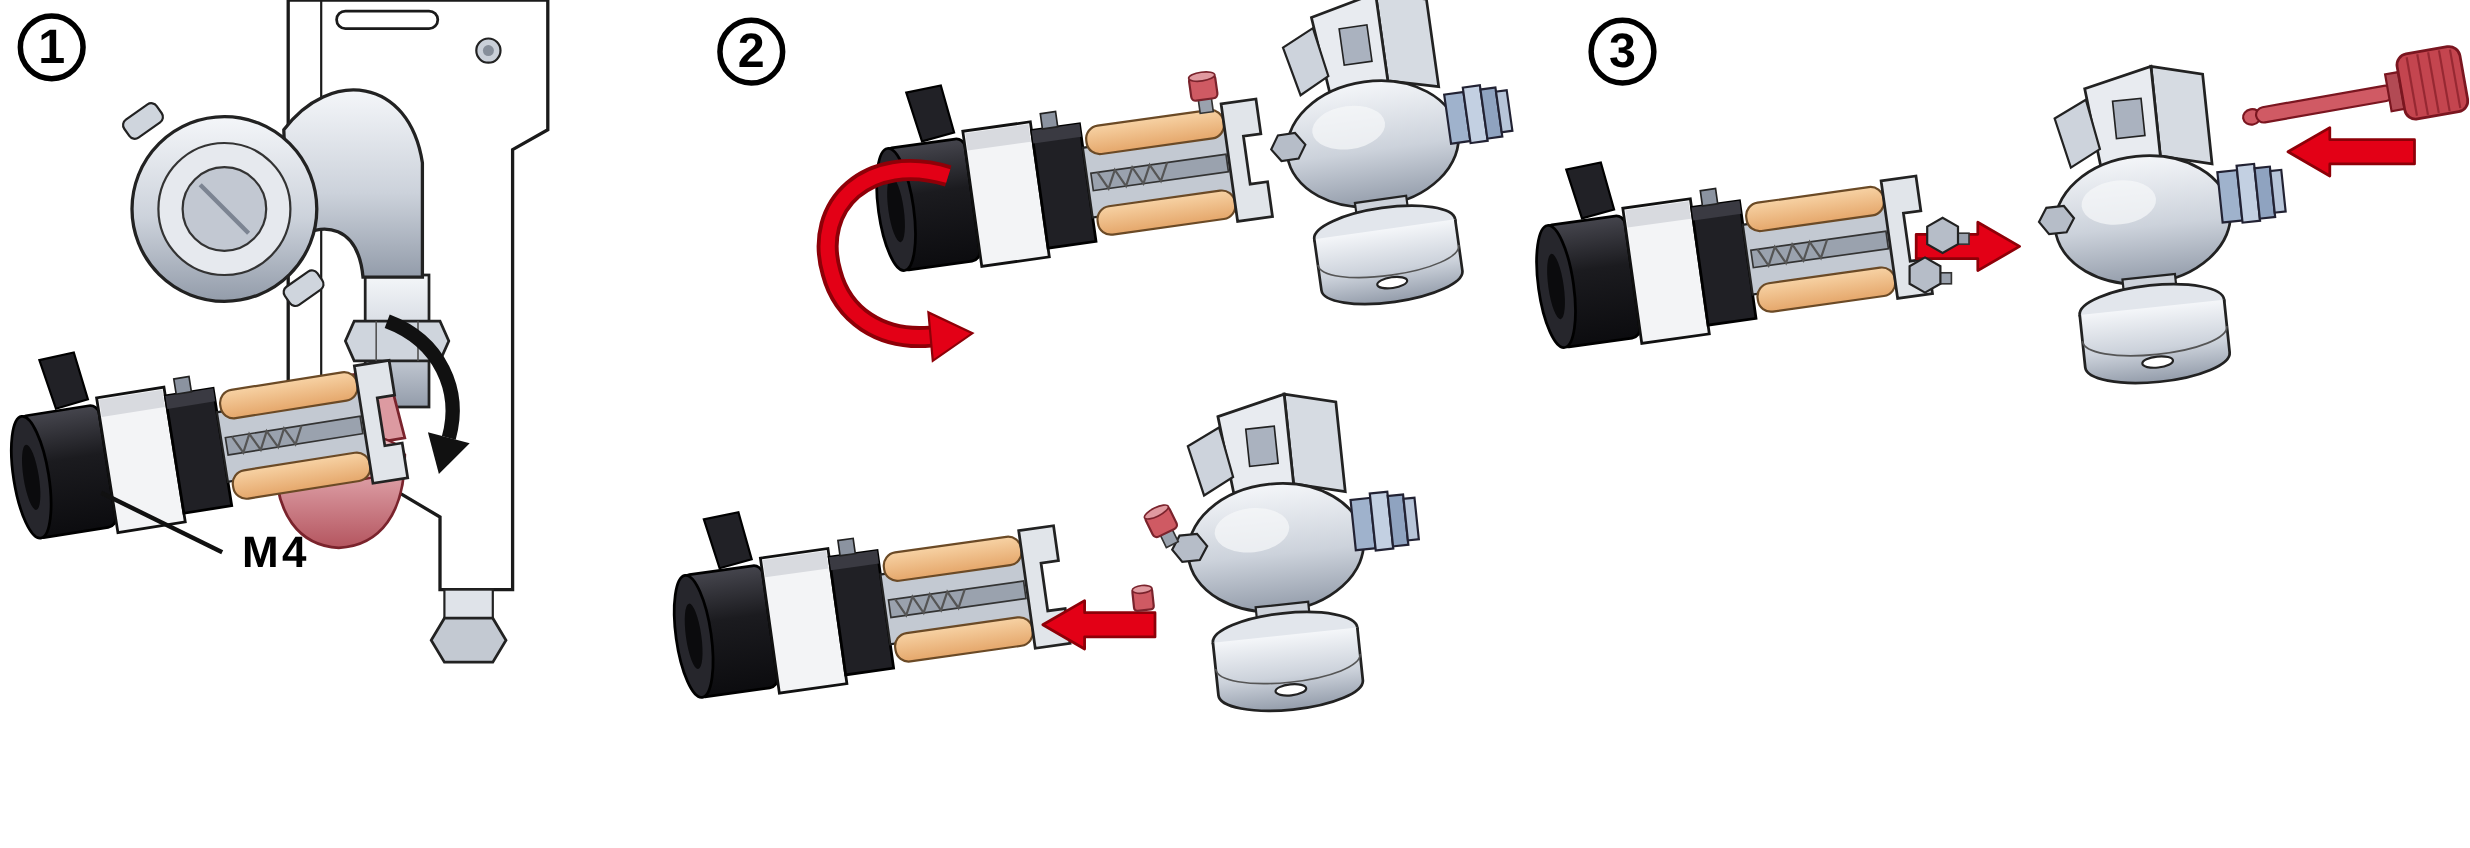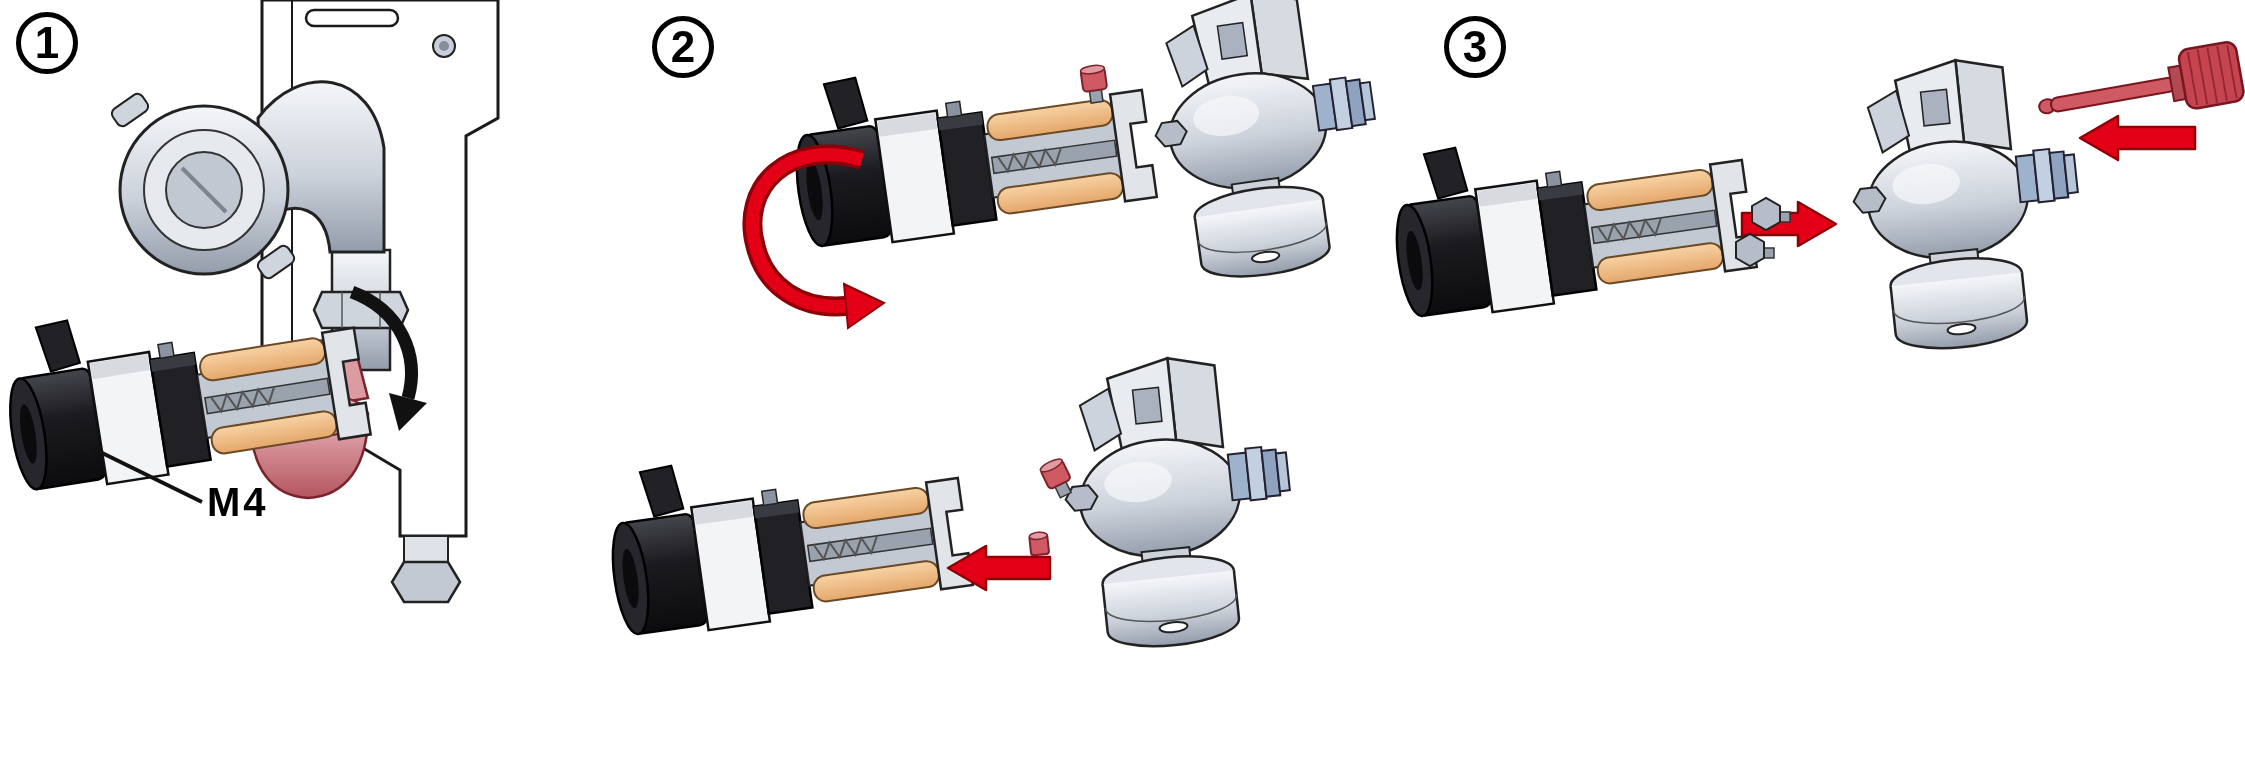--- a/index.html
+++ b/index.html
@@ -216,15 +216,15 @@
   <div class="step-badge" style="left:16px;top:12px;">
     <span>1</span>
   </div>
   <div class="step-badge" style="left:652px;top:16px;">
     <span>2</span>
   </div>
   <div class="step-badge" style="left:1444px;top:16px;">
     <span>3</span>
   </div>
 
-  <div class="part-label" style="left:207px;top:480px;">M4</div>
+  <div class="part-label" style="left:220px;top:480px;">M4</div>
 
 </div>
 
 </body></html>

